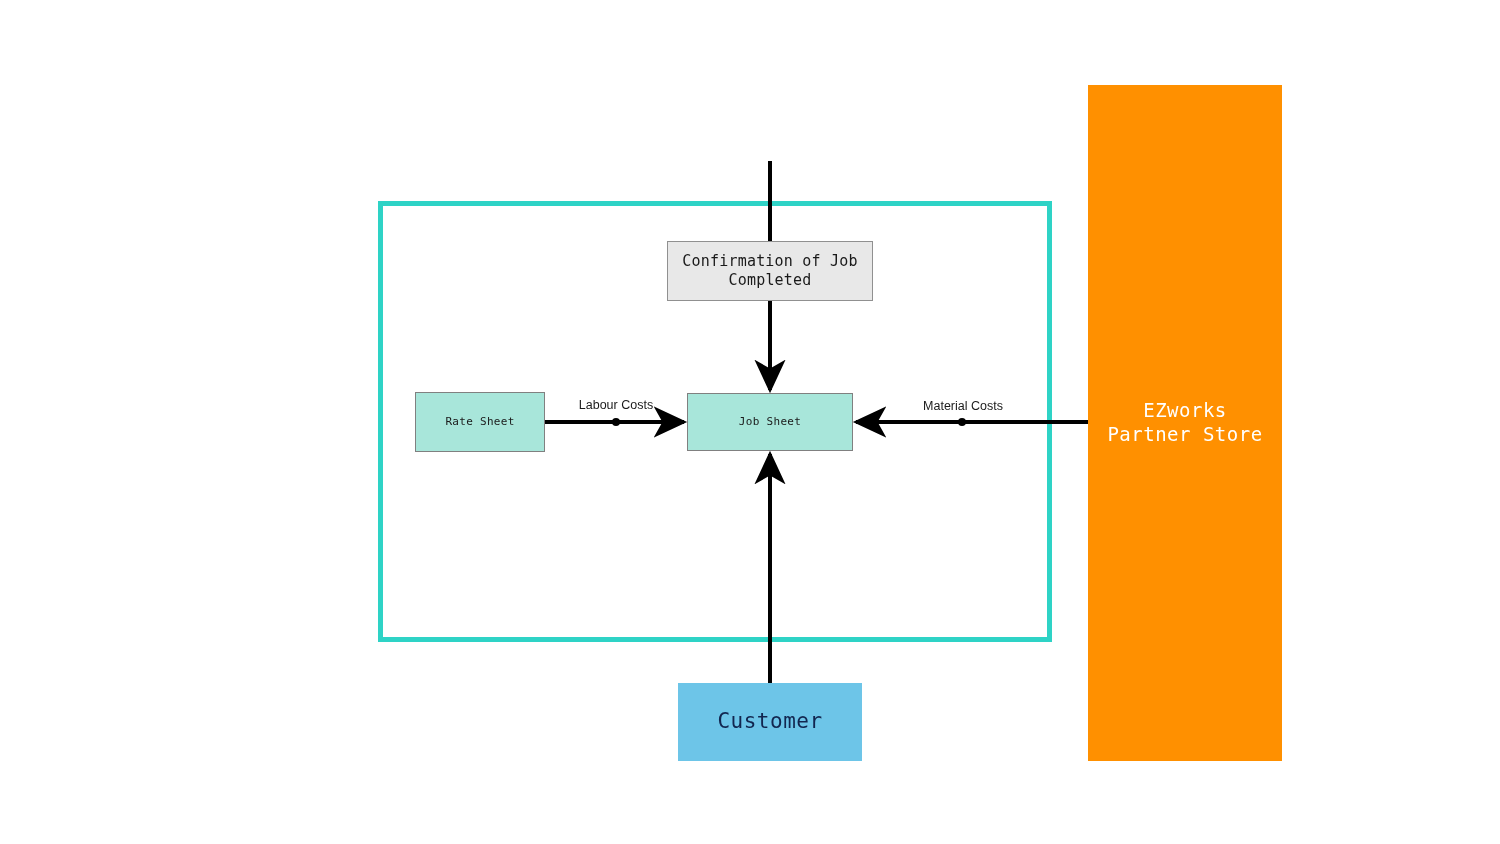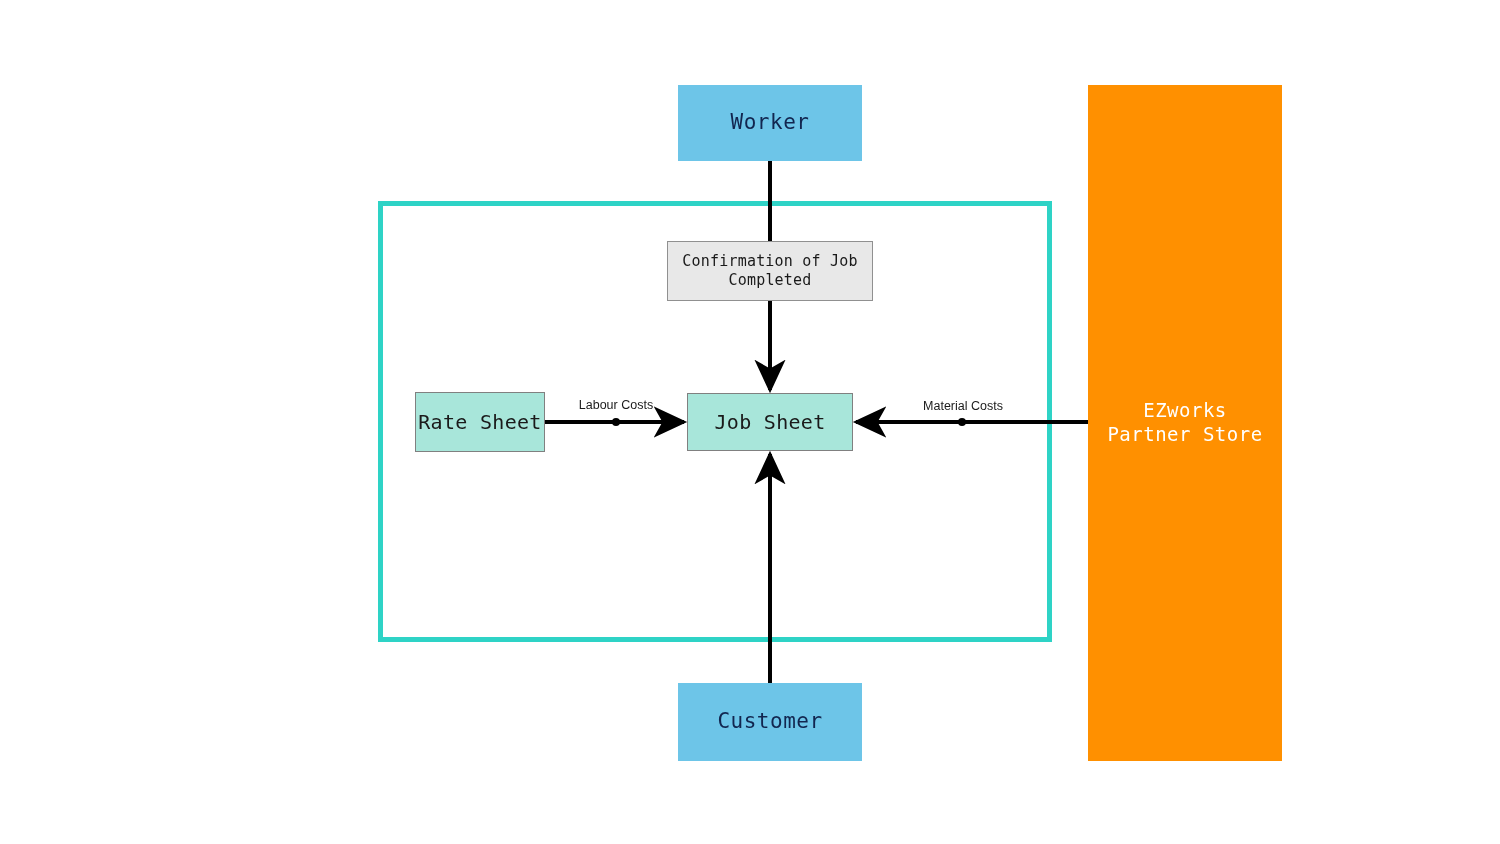--- a/index.html
+++ b/index.html
@@ -42,21 +42,21 @@
     align-items: center;
     justify-content: center;
     text-align: center;
     line-height: 1.3;
   }
   .node-actor {
     font-size: 21px;
     letter-spacing: 0.5px;
   }
   .node-process {
-    font-size: 20px;
+    font-size: 11px;
     letter-spacing: 0.3px;
   }
   .node-label-box {
     font-size: 15px;
     letter-spacing: 0.2px;
     padding: 4px 10px;
     text-align: center;
   }
 
   
@@ -102,23 +102,20 @@
 
     <line x1="545" y1="422" x2="684" y2="422" stroke="#000000" stroke-width="4" marker-end="url(#arrowhead)"></line>
     <circle cx="616" cy="422" r="4" fill="#000000"></circle>
 
     <line x1="1088" y1="422" x2="856" y2="422" stroke="#000000" stroke-width="4" marker-end="url(#arrowhead)"></line>
     <circle cx="962" cy="422" r="4" fill="#000000"></circle>
 
     <line x1="770" y1="683" x2="770" y2="454" stroke="#000000" stroke-width="4" marker-end="url(#arrowhead)"></line>
   </svg>
 
-  <div class="node node-actor" style="left:678px; top:85px; width:184px; height:76px; background:#6DC5E8; color:#12264F;">
-    <span>Worker</span>
-  </div>
 
   <div class="node node-actor" style="left:678px; top:683px; width:184px; height:78px; background:#6DC5E8; color:#12264F;">
     <span>Customer</span>
   </div>
 
   <div class="node node-process" style="left:415px; top:392px; width:130px; height:60px; background:#A8E6DA; border:1.5px solid #808080; color:#1a1a1a;">
     <span>Rate Sheet</span>
   </div>
 
   <div class="node node-process" style="left:687px; top:393px; width:166px; height:58px; background:#A8E6DA; border:1.5px solid #808080; color:#1a1a1a;">

